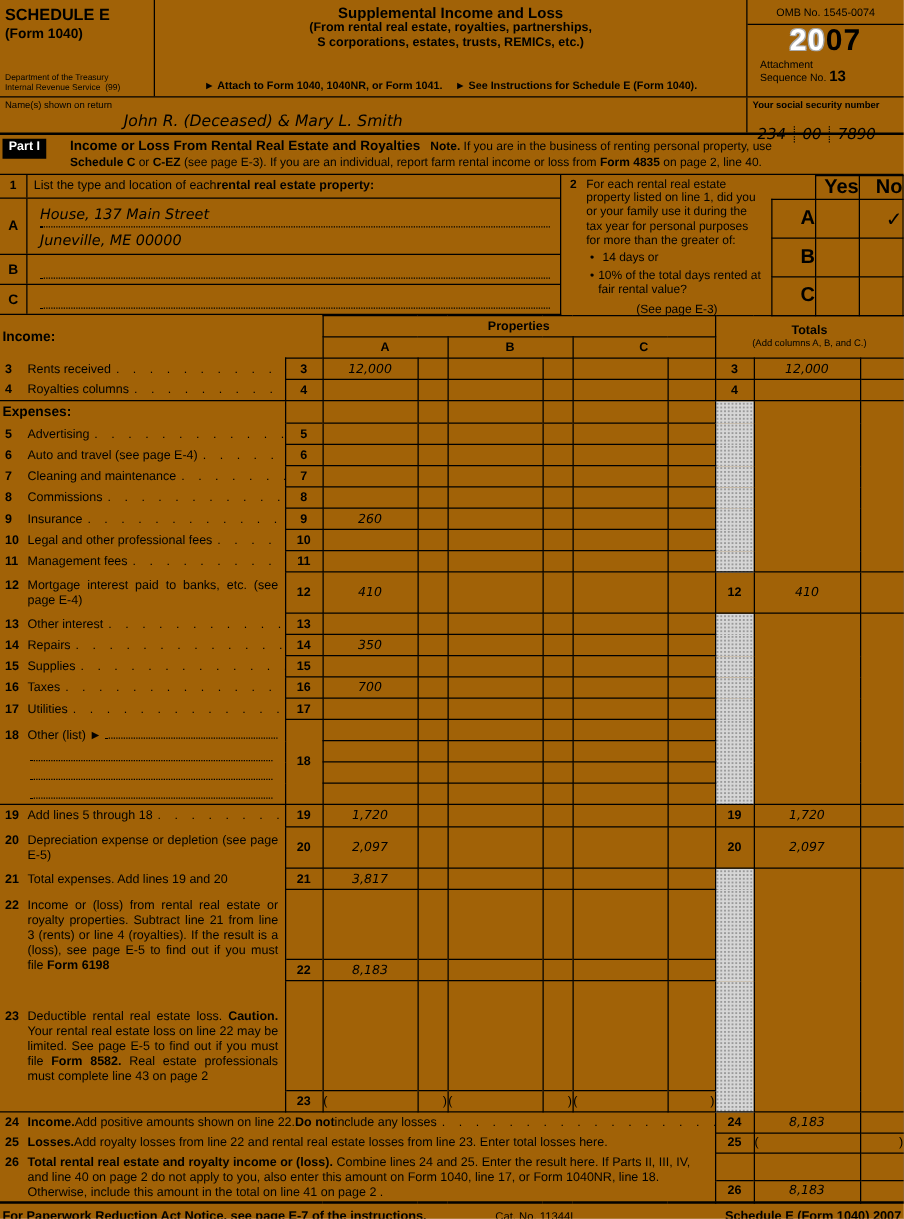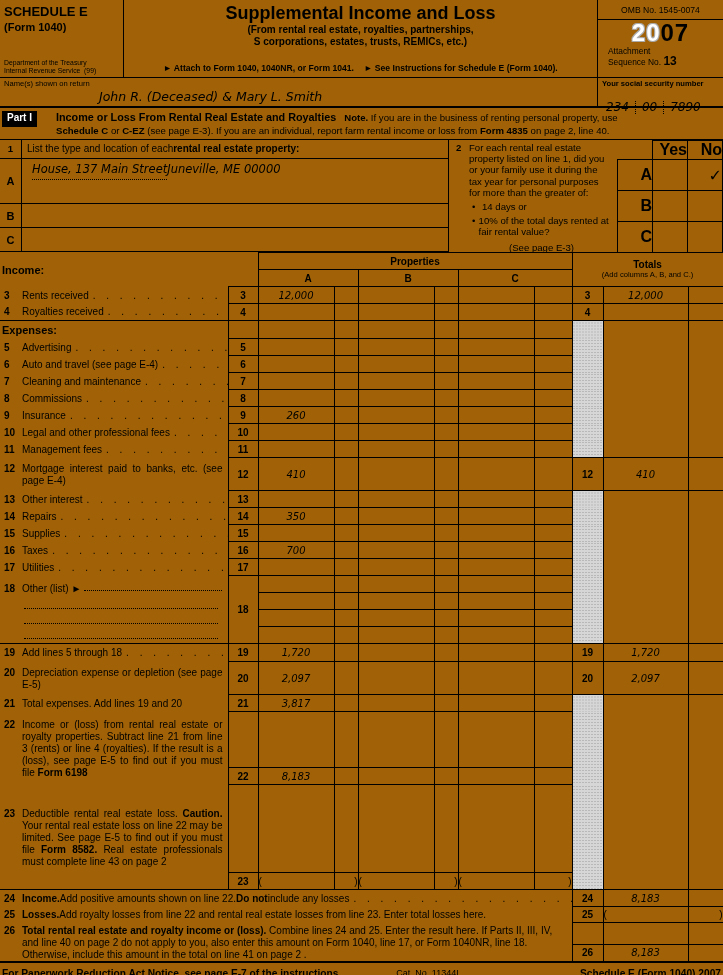--- a/index.html
+++ b/index.html
@@ -9,21 +9,21 @@
   .bold { font-weight: bold; }
   .hw { font-family: "DejaVu Sans", sans-serif; font-style: italic; }
 
   
   .hdr { display: flex; height: 78px; border-bottom: 1px solid #000; }
   .hdr-left { width: 124px; border-right: 1px solid #000; padding: 4px 3px 2px 4px; display: flex; flex-direction: column; }
   .hl-title { font-weight: bold; font-size: 13px; }
   .hl-form { font-weight: bold; font-size: 11px; margin-top: 2px; }
   .hl-agency { font-size: 6.8px; margin-top: auto; line-height: 8px; }
   .hdr-mid { flex: 1; text-align: center; padding: 3px 4px 0 4px; display: flex; flex-direction: column; }
-  .hm-title { font-weight: bold; font-size: 18px; }
+  .hm-title { font-weight: bold; font-size: 12px; }
   .hm-sub { font-weight: bold; font-size: 10px; line-height: 11.5px; }
   .hm-attach { font-weight: bold; font-size: 8.6px; margin-top: auto; padding-bottom: 4px; display:flex; justify-content:center; gap:10px; }
   .hdr-right { width: 126px; border-left: 1px solid #000; display: flex; flex-direction: column; }
   .omb { border-bottom: 1px solid #000; padding: 5px 2px 4px 2px; text-align: center; font-size: 8.6px; }
   .year { text-align: center; font-size: 24px; font-weight: bold; line-height: 26px; letter-spacing: 1px; }
   .y-out { color: #fff; text-shadow: -1px -1px 0 #aaa, 1px -1px 0 #aaa, -1px 1px 0 #aaa, 1px 1px 0 #aaa; }
   .attach-seq { padding: 1px 6px 2px 10px; font-size: 8.4px; line-height: 9.5px; }
   .seq-no { font-size: 12px; font-weight: bold; }
 
   
@@ -47,21 +47,21 @@
   .sec12 { display: flex; height: 112px; font-size: 9.6px; }
   .l1box { width: 449px; border-right: 1px solid #000; border-bottom: 1px solid #000; display: flex; flex-direction: column; }
   .l1-head { display: flex; border-bottom: 1px solid #000; height: 19px; align-items: stretch; }
   .l1-num { width: 22px; border-right: 1px solid #000; text-align: center; font-weight: bold;
             display: flex; align-items: center; justify-content: center; }
   .l1-label { padding-left: 5px; font-size: 10px; display: flex; align-items: center; white-space: nowrap; }
   .prop-row { display: flex; border-bottom: 1px solid #000; }
   .prop-row.rowC { border-bottom: none; }
   .pr-letter { width: 22px; border-right: 1px solid #000; display: flex; align-items: center; justify-content: center;
                font-weight: bold; font-size: 11px; }
-  .pr-entries { flex: 1; display: flex; flex-direction: row; justify-content: flex-start; padding: 0 8px 0 10px; }
+  .pr-entries { flex: 1; display: flex; flex-direction: column; justify-content: flex-end; padding: 0 8px 0 10px; }
   .entry { border-bottom: 1.2px dotted #000; font-size: 11.5px; height: 21px; line-height: 20px; }
   .entry.noline { border-bottom: none; }
   .rowA { height: 46px; }
   .rowB { height: 24px; }
   .rowC { height: 23px; }
   .rowB .entry, .rowC .entry { height: 15px; margin-bottom: 4px; }
   .l2box { flex: 1; padding: 2px 3px 0 7px; display: flex; }
   .l2-num { width: 13px; font-weight: bold; }
   .l2-content { flex: 1; line-height: 11.2px; padding-right: 2px; }
   .l2-bullet { display: flex; margin: 3px 0 0 3px; }
@@ -296,21 +296,21 @@
         <td class="box"></td>
         <td class="box"></td>
         <td class="box num">3</td>
         <td class="box amt hwv">12,000</td>
         <td class="box"></td>
       </tr>
       <tr>
         <td class="lbl">
             <div class="lr">
               <span class="ln">4</span>
-              <span>Royalties received</span>
+              <span>Royalties columns</span>
               <span class="dots"></span>
             </div>
           </td>
         <td class="box num">4</td>
         <td class="box amt hwv"></td>
         <td class="box"></td>
         <td class="box"></td>
         <td class="box"></td>
         <td class="box"></td>
         <td class="box"></td>

